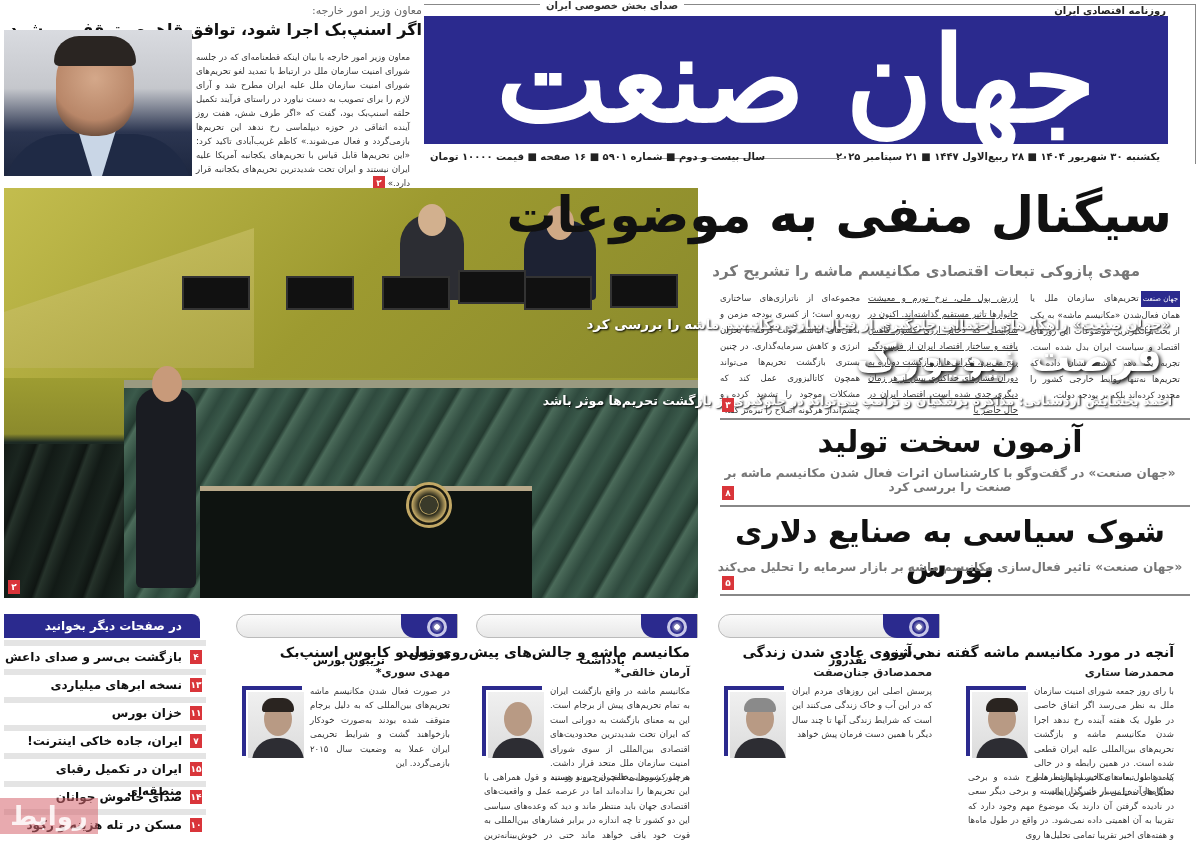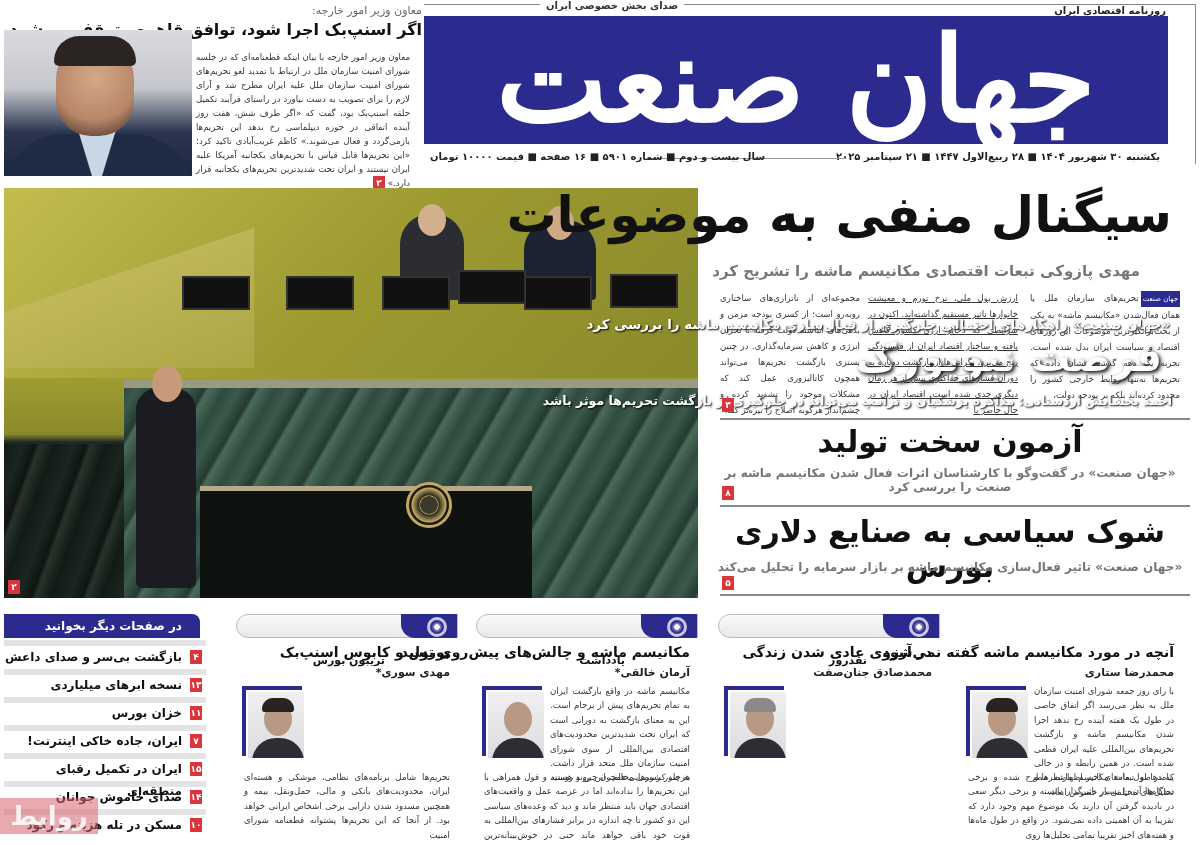--- a/index.html
+++ b/index.html
@@ -199,20 +199,21 @@
       <div class="logo"></div>
       <div class="label">نقدروز</div>
     </div>
   <div class="cbox-title">در آرزوی عادی شدن زندگی</div>
   <div class="cbox-author">محمدصادق جنان‌صفت</div>
   <div class="cbox-photo">
       <div class="ph-body"></div>
       <div class="ph-head"></div>
       <div class="ph-hair" style="background:#8a8a8a"></div>
     </div>
+  <div class="cbox-text-top">پرسش اصلی این روزهای مردم ایران که در این آب و خاک زندگی می‌کنند این است که شرایط زندگی آنها تا چند سال دیگر با همین دست فرمان پیش خواهد</div>
 </div>
 
 <div class="abs cbox" style="left:476px;">
   <div class="cbox-head">
       <div class="pill"></div>
       <div class="logo"></div>
       <div class="label">یادداشت</div>
     </div>
   <div class="cbox-title">مکانیسم ماشه و چالش‌های پیش‌روی تولید</div>
   <div class="cbox-author">آرمان خالقی*</div>
@@ -230,14 +231,14 @@
       <div class="logo"></div>
       <div class="label">تریبون بورس</div>
     </div>
   <div class="cbox-title">بورس و کابوس اسنپ‌بک</div>
   <div class="cbox-author">مهدی سوری*</div>
   <div class="cbox-photo">
       <div class="ph-body"></div>
       <div class="ph-head"></div>
       <div class="ph-hair"></div>
     </div>
-  <div class="cbox-text-bottom">تحریم‌ها شامل برنامه‌های نظامی، موشکی و هسته‌ای ایران، محدودیت‌های بانکی و مالی، حمل‌ونقل، بیمه و همچنین مسدود شدن دارایی برخی اشخاص ایرانی خواهد بود. از آنجا که این تحریم‌ها پشتوانه قطعنامه شورای امنیت</div>
+  <div class="cbox-text-top">در صورت فعال شدن مکانیسم ماشه تحریم‌های بین‌المللی که به دلیل برجام متوقف شده بودند به‌صورت خودکار بازخواهند گشت و شرایط تحریمی ایران عملا به وضعیت سال ۲۰۱۵ بازمی‌گردد. این</div>
 </div>
 
 </body></html>

